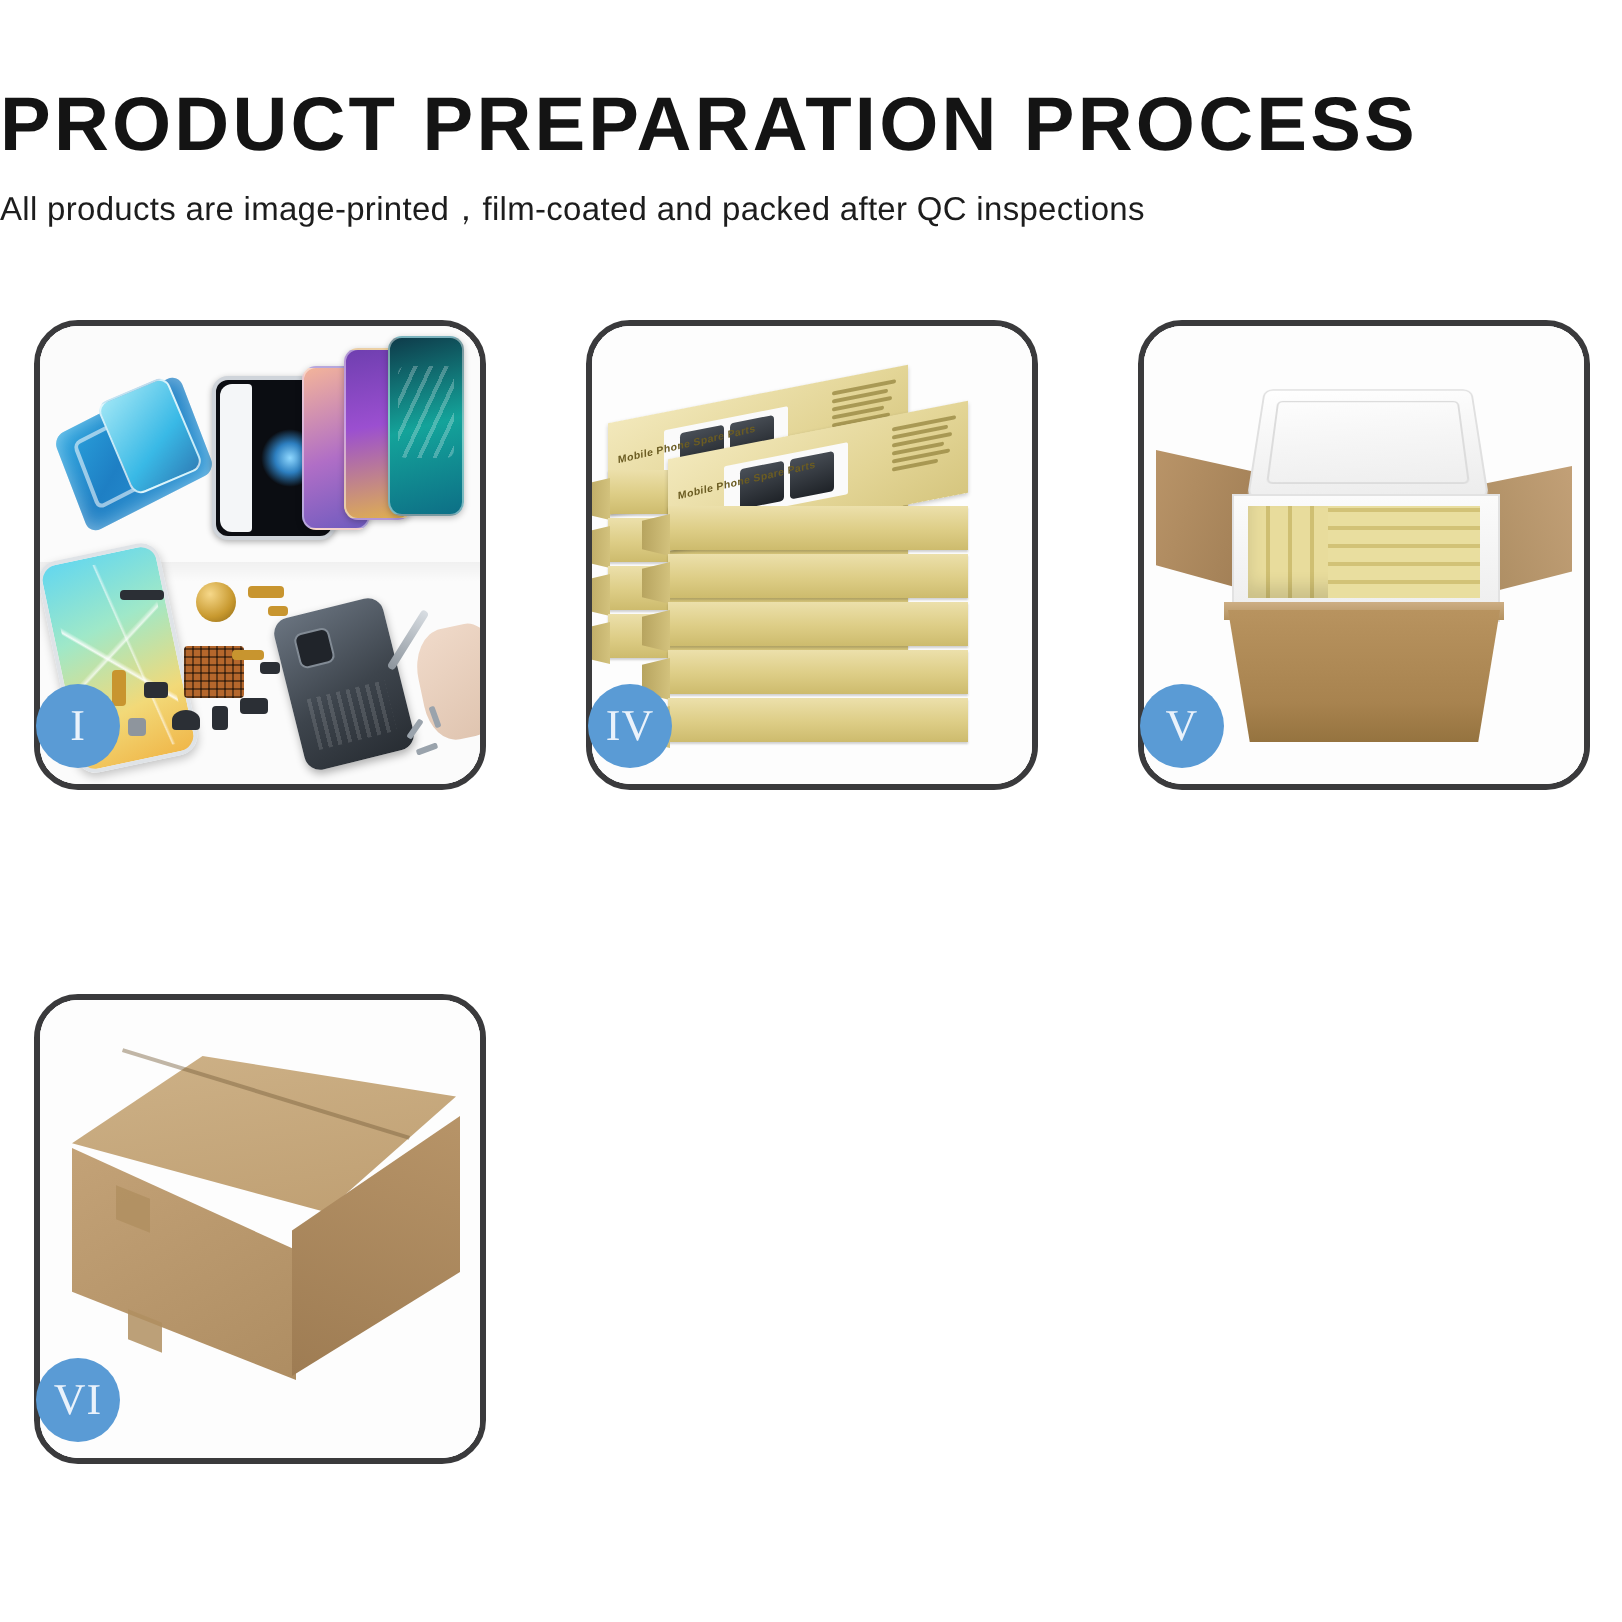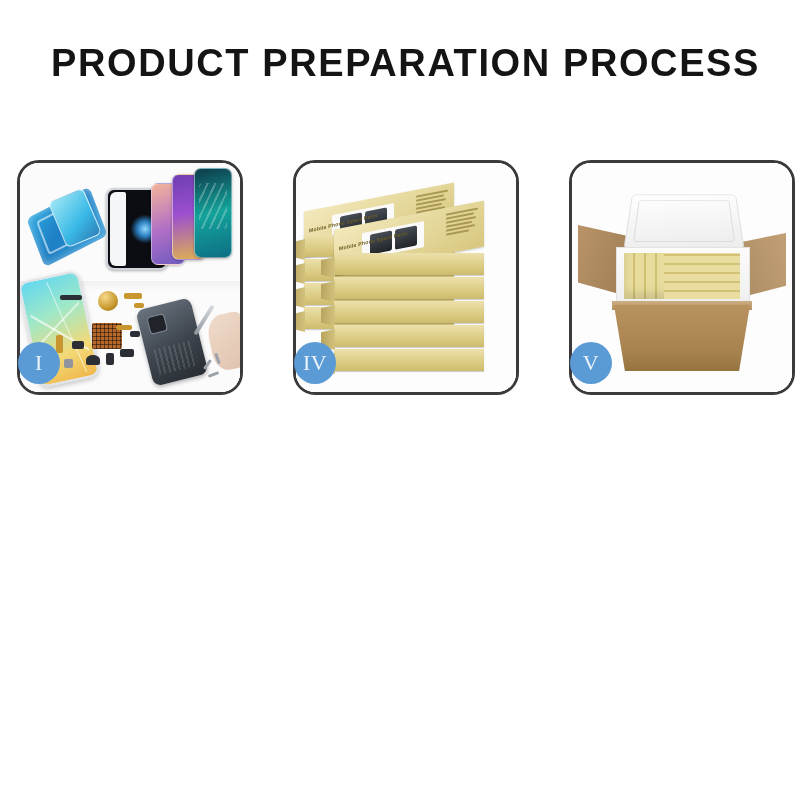--- a/index.html
+++ b/index.html
@@ -12,21 +12,20 @@
     height: 811px;
     font-family: "Liberation Sans", sans-serif;
     overflow: hidden;
     position: relative;
   }
 
   
   #header {
     width: 811px;
     padding-top: 44px;
-    text-align: center;
   }
   #page-title {
     font-size: 38px;
     font-weight: bold;
     letter-spacing: 1.6px;
     color: #141414;
     line-height: 1;
     white-space: nowrap;
   }
   #page-subtitle {
@@ -402,20 +401,21 @@
     position:absolute; left:44px; top:158px; width:17px; height:15px;
     background:#b08f60; opacity:.85;
     transform: skewY(22deg);
   }
 </style>
 </head>
 <body>
 
 <div id="header">
   <div id="page-title">PRODUCT PREPARATION PROCESS</div>
+  <div id="page-subtitle">All products are image-printed，film-coated and packed after QC inspections</div>
 </div>
 
 <div id="cards-grid">
 
   <div class="card">
     <div class="card-inner">
       <div class="p1">
         <div class="shadowline"></div>
         <div class="film"></div>
         <div class="filmglass"></div>
@@ -528,14 +528,27 @@
         <div class="foambody"></div>
         <div class="yellowstack"></div>
         <div class="yellowstack2"></div>
         <div class="cartonrim"></div>
         <div class="cartonfront"></div>
       </div>
     </div>
     <div class="badge">V</div>
   </div>
 
+  <div class="card">
+    <div class="card-inner">
+      <div class="p6">
+        <div class="boxtopface"></div>
+        <div class="boxleftface"></div>
+        <div class="boxrightface"></div>
+        <div class="seam"></div>
+        <div class="tape1"></div>
+        <div class="tape2"></div>
+      </div>
+    </div>
+    <div class="badge">VI</div>
+  </div>
 
 </div>
 
 </body></html>

